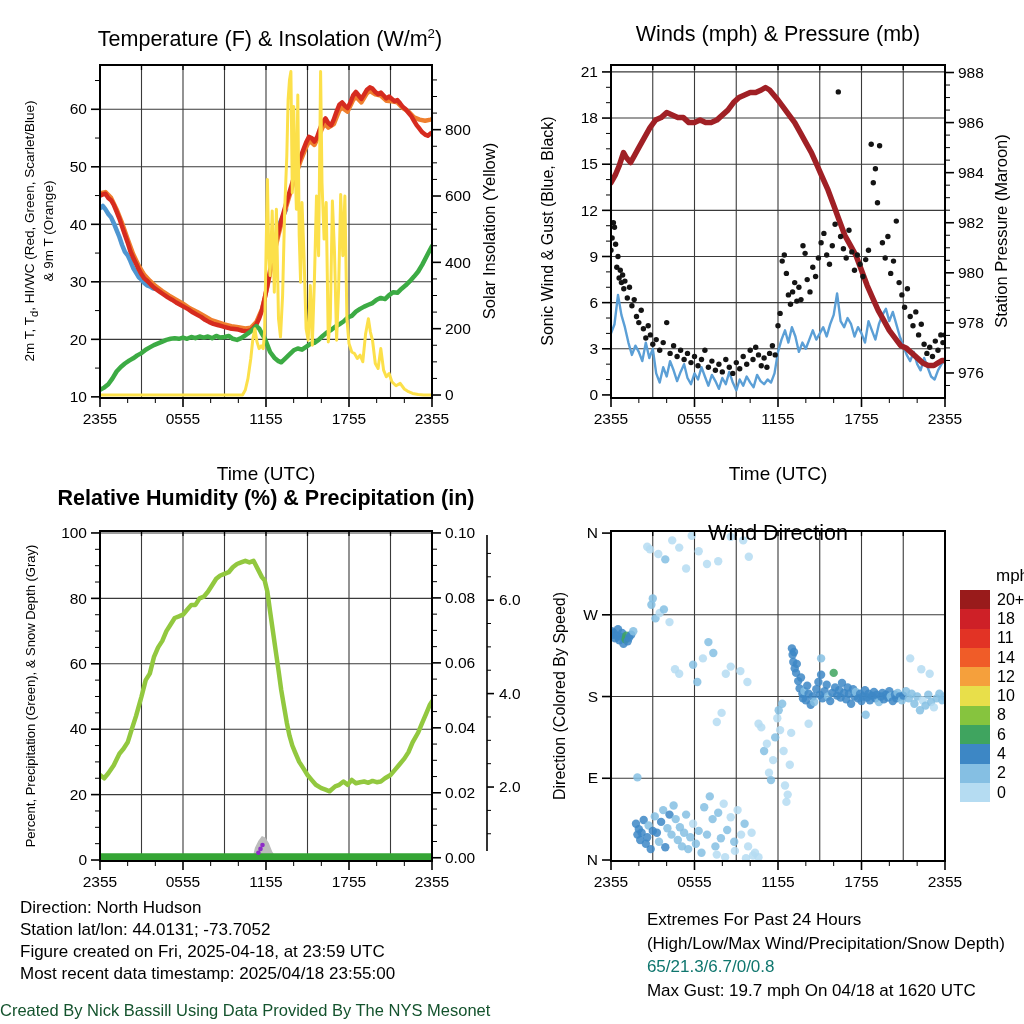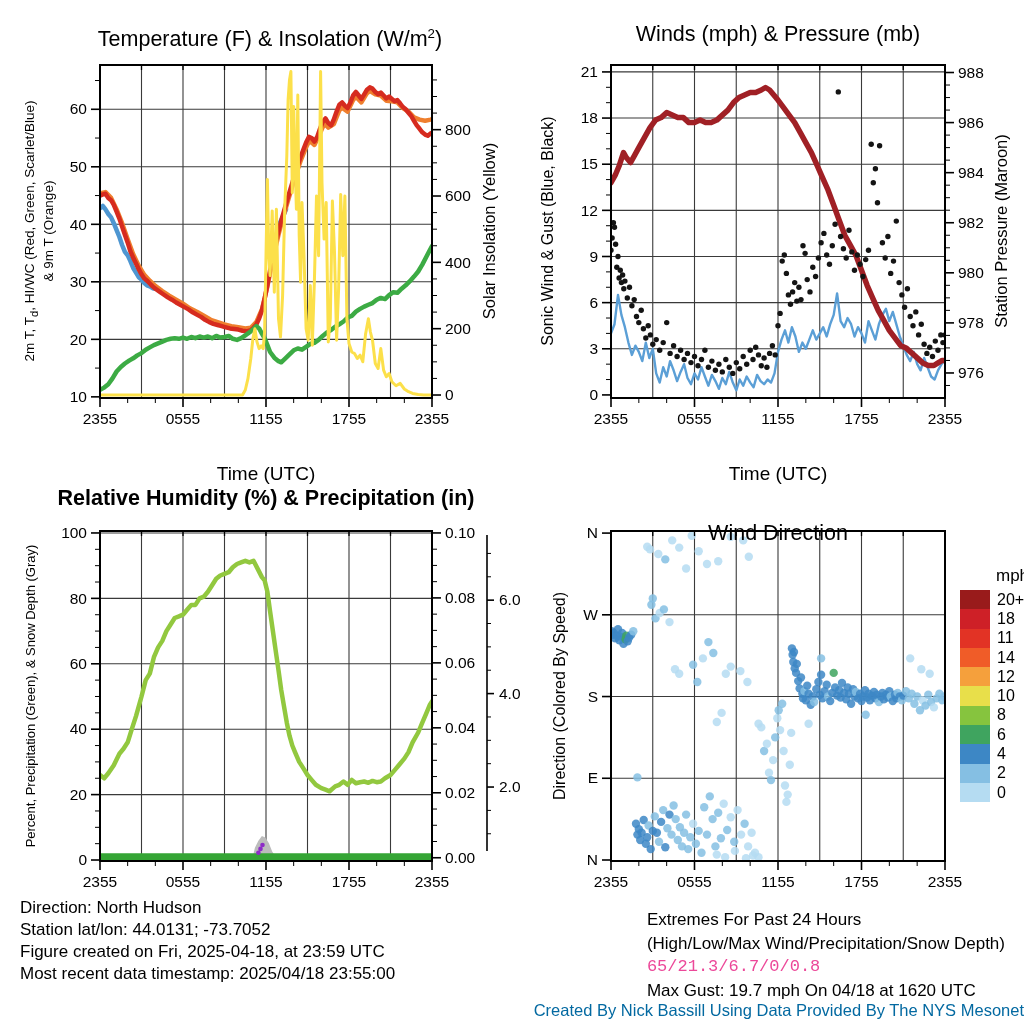--- a/index.html
+++ b/index.html
@@ -11,22 +11,22 @@
   .rot{position:absolute;transform:translate(-50%,-50%) rotate(-90deg);white-space:nowrap;font-size:16.5px;text-align:center;}
   .rot.small{font-size:13.5px;line-height:1.2;}
   .xlab{position:absolute;transform:translateX(-50%);font-size:19px;white-space:nowrap;margin-top:31px;}
   .legend{position:absolute;left:960px;top:566px;}
   .legend-title{font-size:17px;margin-left:36px;margin-bottom:4px;}
   .legend-row{display:flex;align-items:center;height:19.3px;}
   .legend-swatch{width:30px;height:19.3px;flex:0 0 30px;}
   .legend-label{font-size:16px;margin-left:7px;}
   .floc{position:absolute;left:20px;top:897px;font-size:17px;line-height:22px;}
   .fext{position:absolute;right:19px;top:908px;font-size:17px;line-height:23.5px;text-align:left;}
-  .red{color:#ec4899;font-family:Liberation Mono, monospace;}
-  .credit{position:absolute;left:0;top:1001px;width:100%;text-align:right;font-size:16.5px;color:#0369a1;}
+  .red{color:#0f766e;}
+  .credit{position:absolute;left:0;top:1001px;width:100%;text-align:left;font-size:16.5px;color:#14532d;}
 </style>
 </head>
 <body>
 
 <div class="page">
   <svg id="charts" width="1024" height="1024">
       <g>
         <clipPath id="clip-temp">
           <rect x="100" y="65" width="332" height="333"></rect>
         </clipPath>

